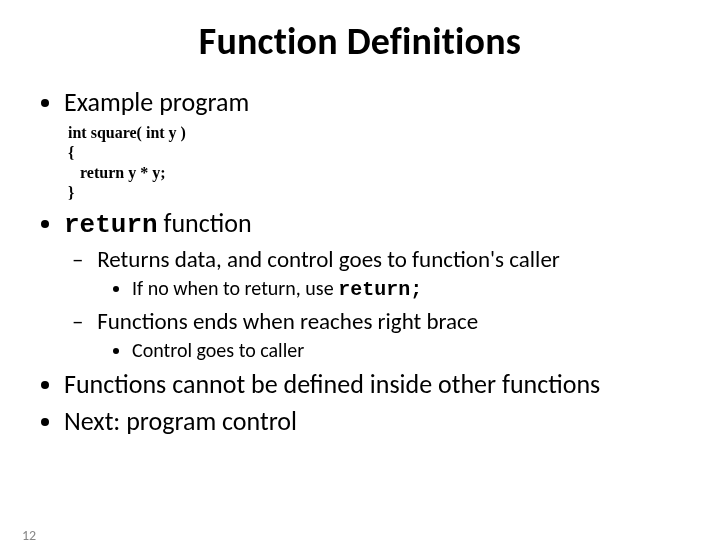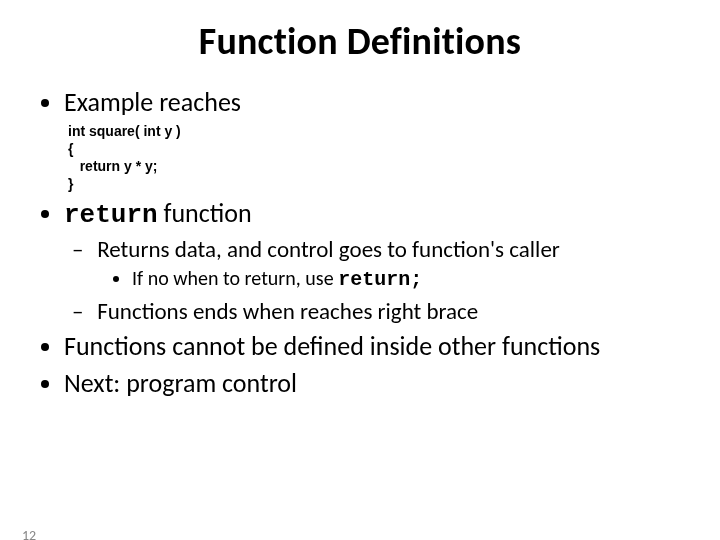--- a/index.html
+++ b/index.html
@@ -26,23 +26,23 @@
   }
   ul.l1 {
     margin: 0 0 0 36px;
     padding: 0 60px 0 28px;
     list-style: disc;
     font-size: 26px;
     line-height: 1.28;
   }
   ul.l1 > li { margin-bottom: 4px; }
   .code-block {
-    font-family: Liberation Sans, sans-serif;
+    font-family: Liberation Serif, serif;
     font-weight: bold;
-    font-size: 14px;
+    font-size: 16px;
     white-space: pre;
     line-height: 1.25;
     margin: 4px 0 2px 4px;
   }
   .kw {
     font-family: "Courier New", monospace;
     font-weight: bold;
   }
   ul.l2 {
     list-style: none;
@@ -75,40 +75,45 @@
 </head>
 <body>
 
 <div class="slide">
 
   <div class="title">Function Definitions</div>
 
   <ul class="l1">
 
     <li>
-      <span>Example reaches</span>
+      <span>Example program</span>
       <div class="code-block">int square( int y )
 {
    return y * y;
 }</div>
     </li>
 
     <li>
       <span class="kw">return</span><span> function</span>
       <ul class="l2">
         <li>
           <span>Returns data, and control goes to function's caller</span>
           <ul class="l3">
             <li>
               <span>If no when to return, use </span><span class="kw">return;</span>
             </li>
           </ul>
         </li>
         <li>
           <span>Functions ends when reaches right brace</span>
+          <ul class="l3">
+            <li>
+              <span>Control goes to caller</span>
+            </li>
+          </ul>
         </li>
       </ul>
     </li>
 
     <li>
       <span>Functions cannot be defined inside other functions</span>
     </li>
 
     <li>
       <span>Next: program control</span>

